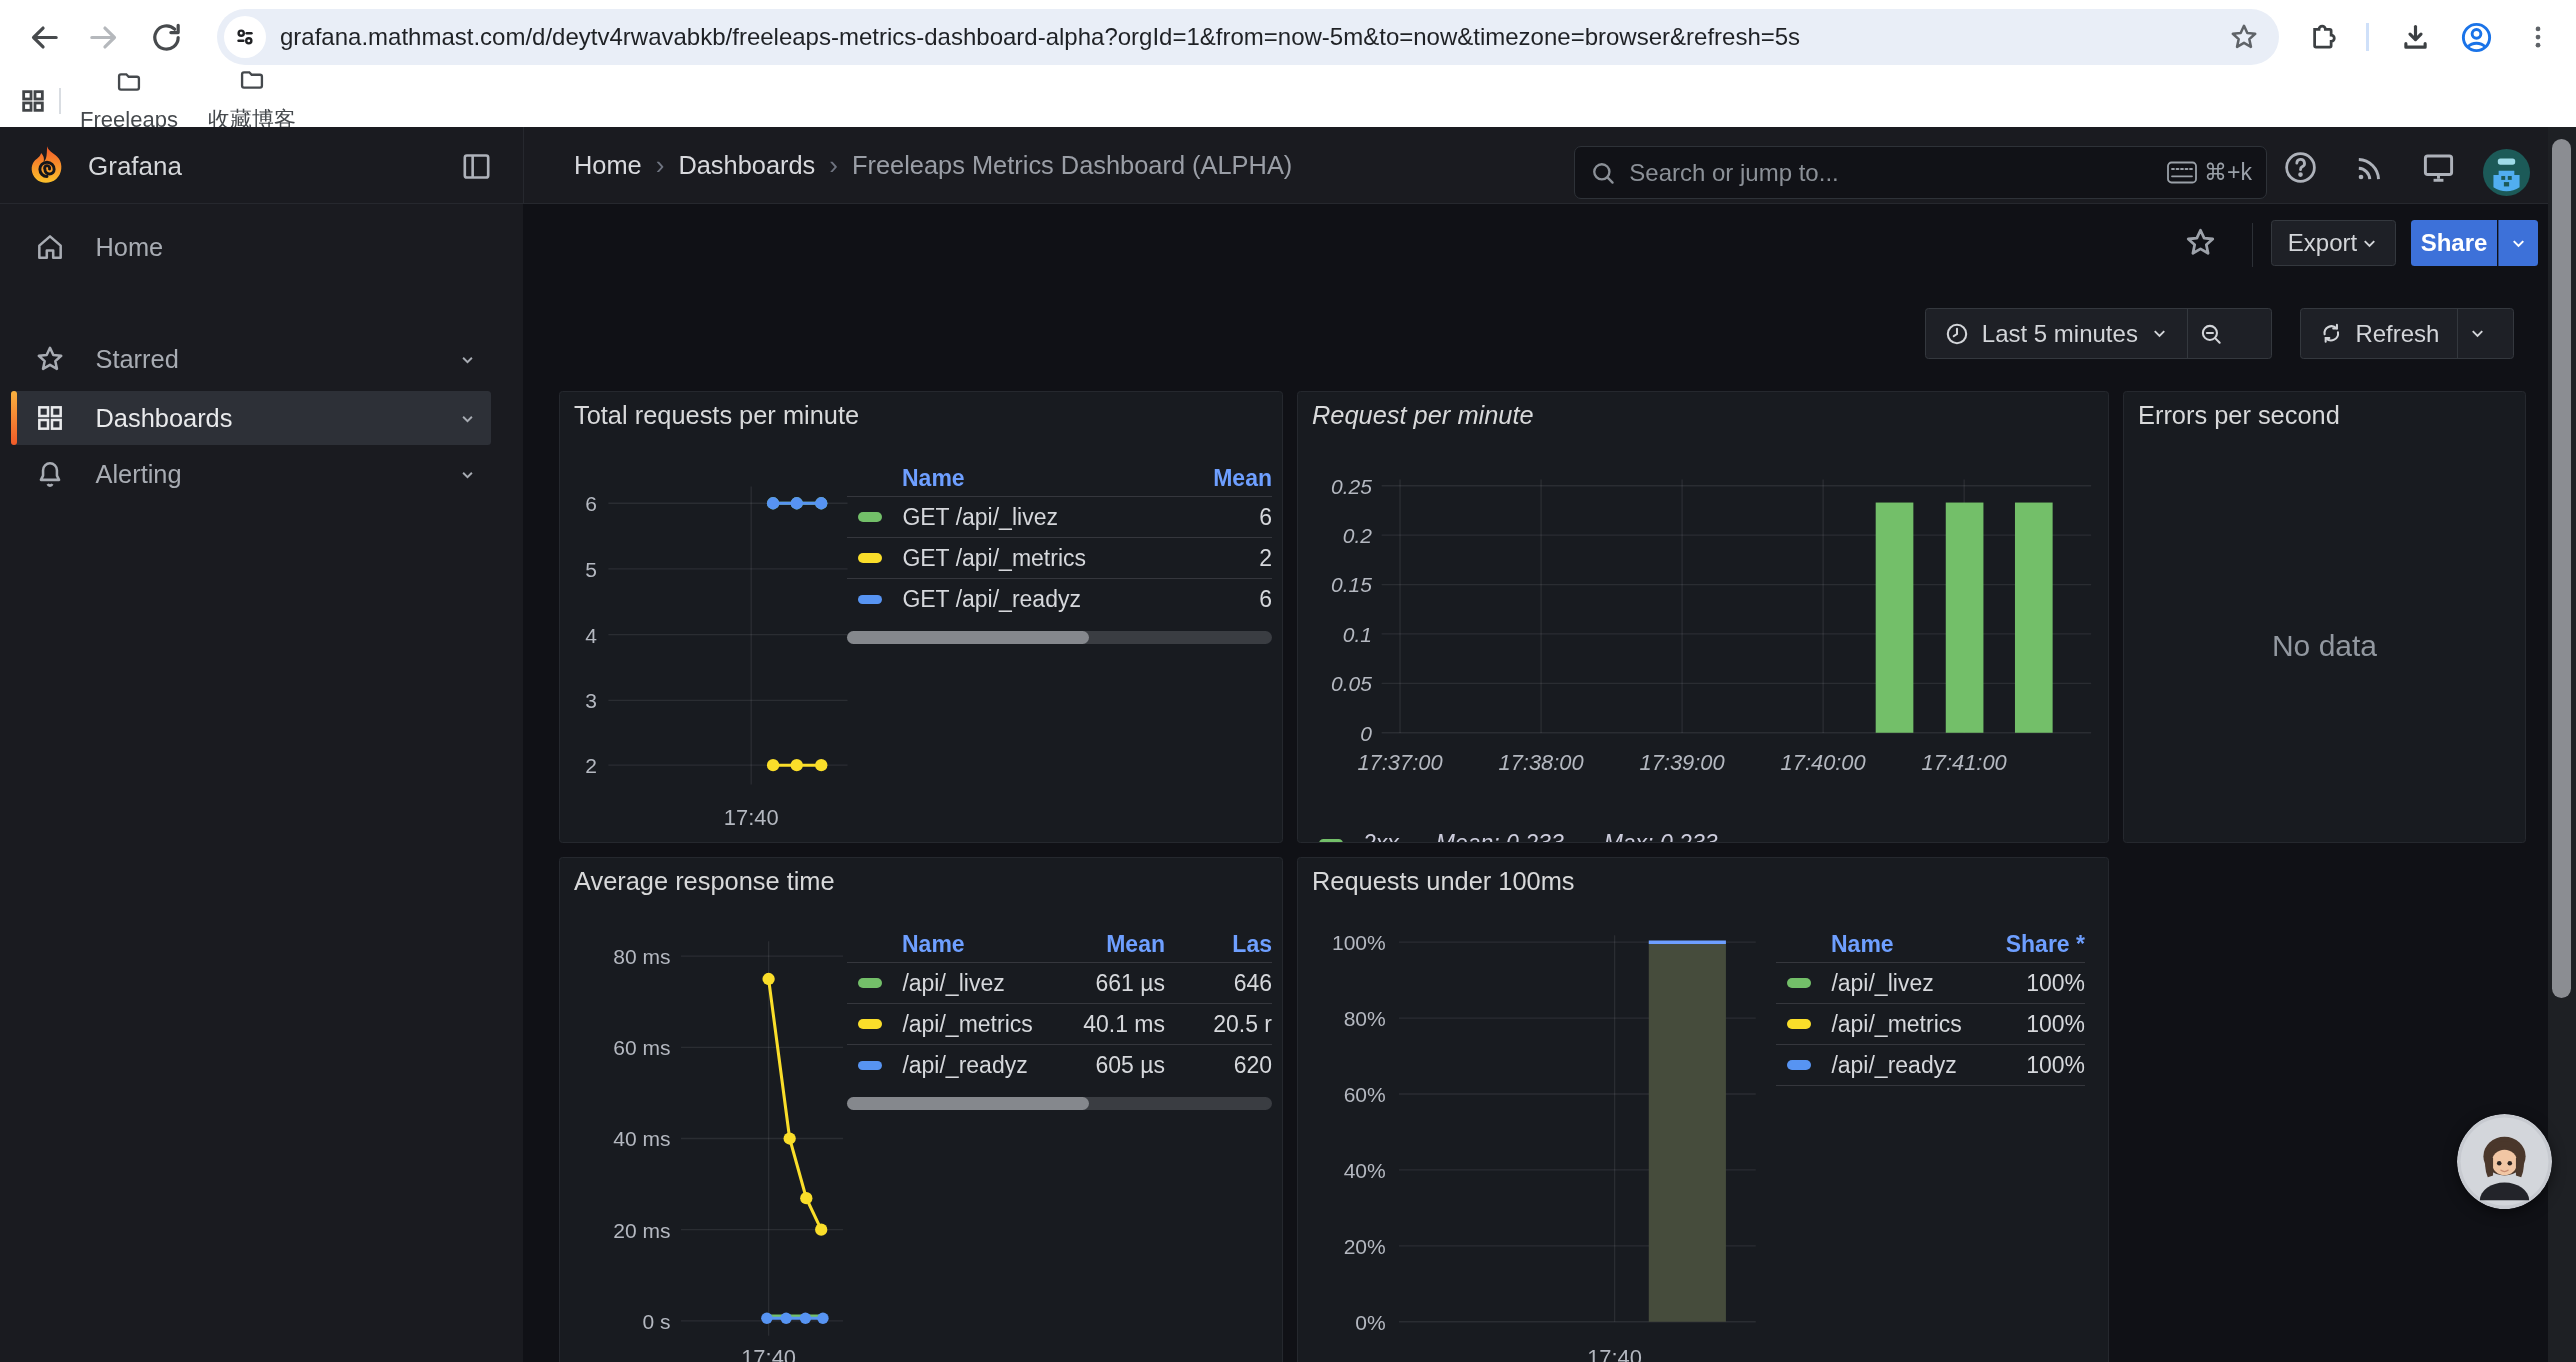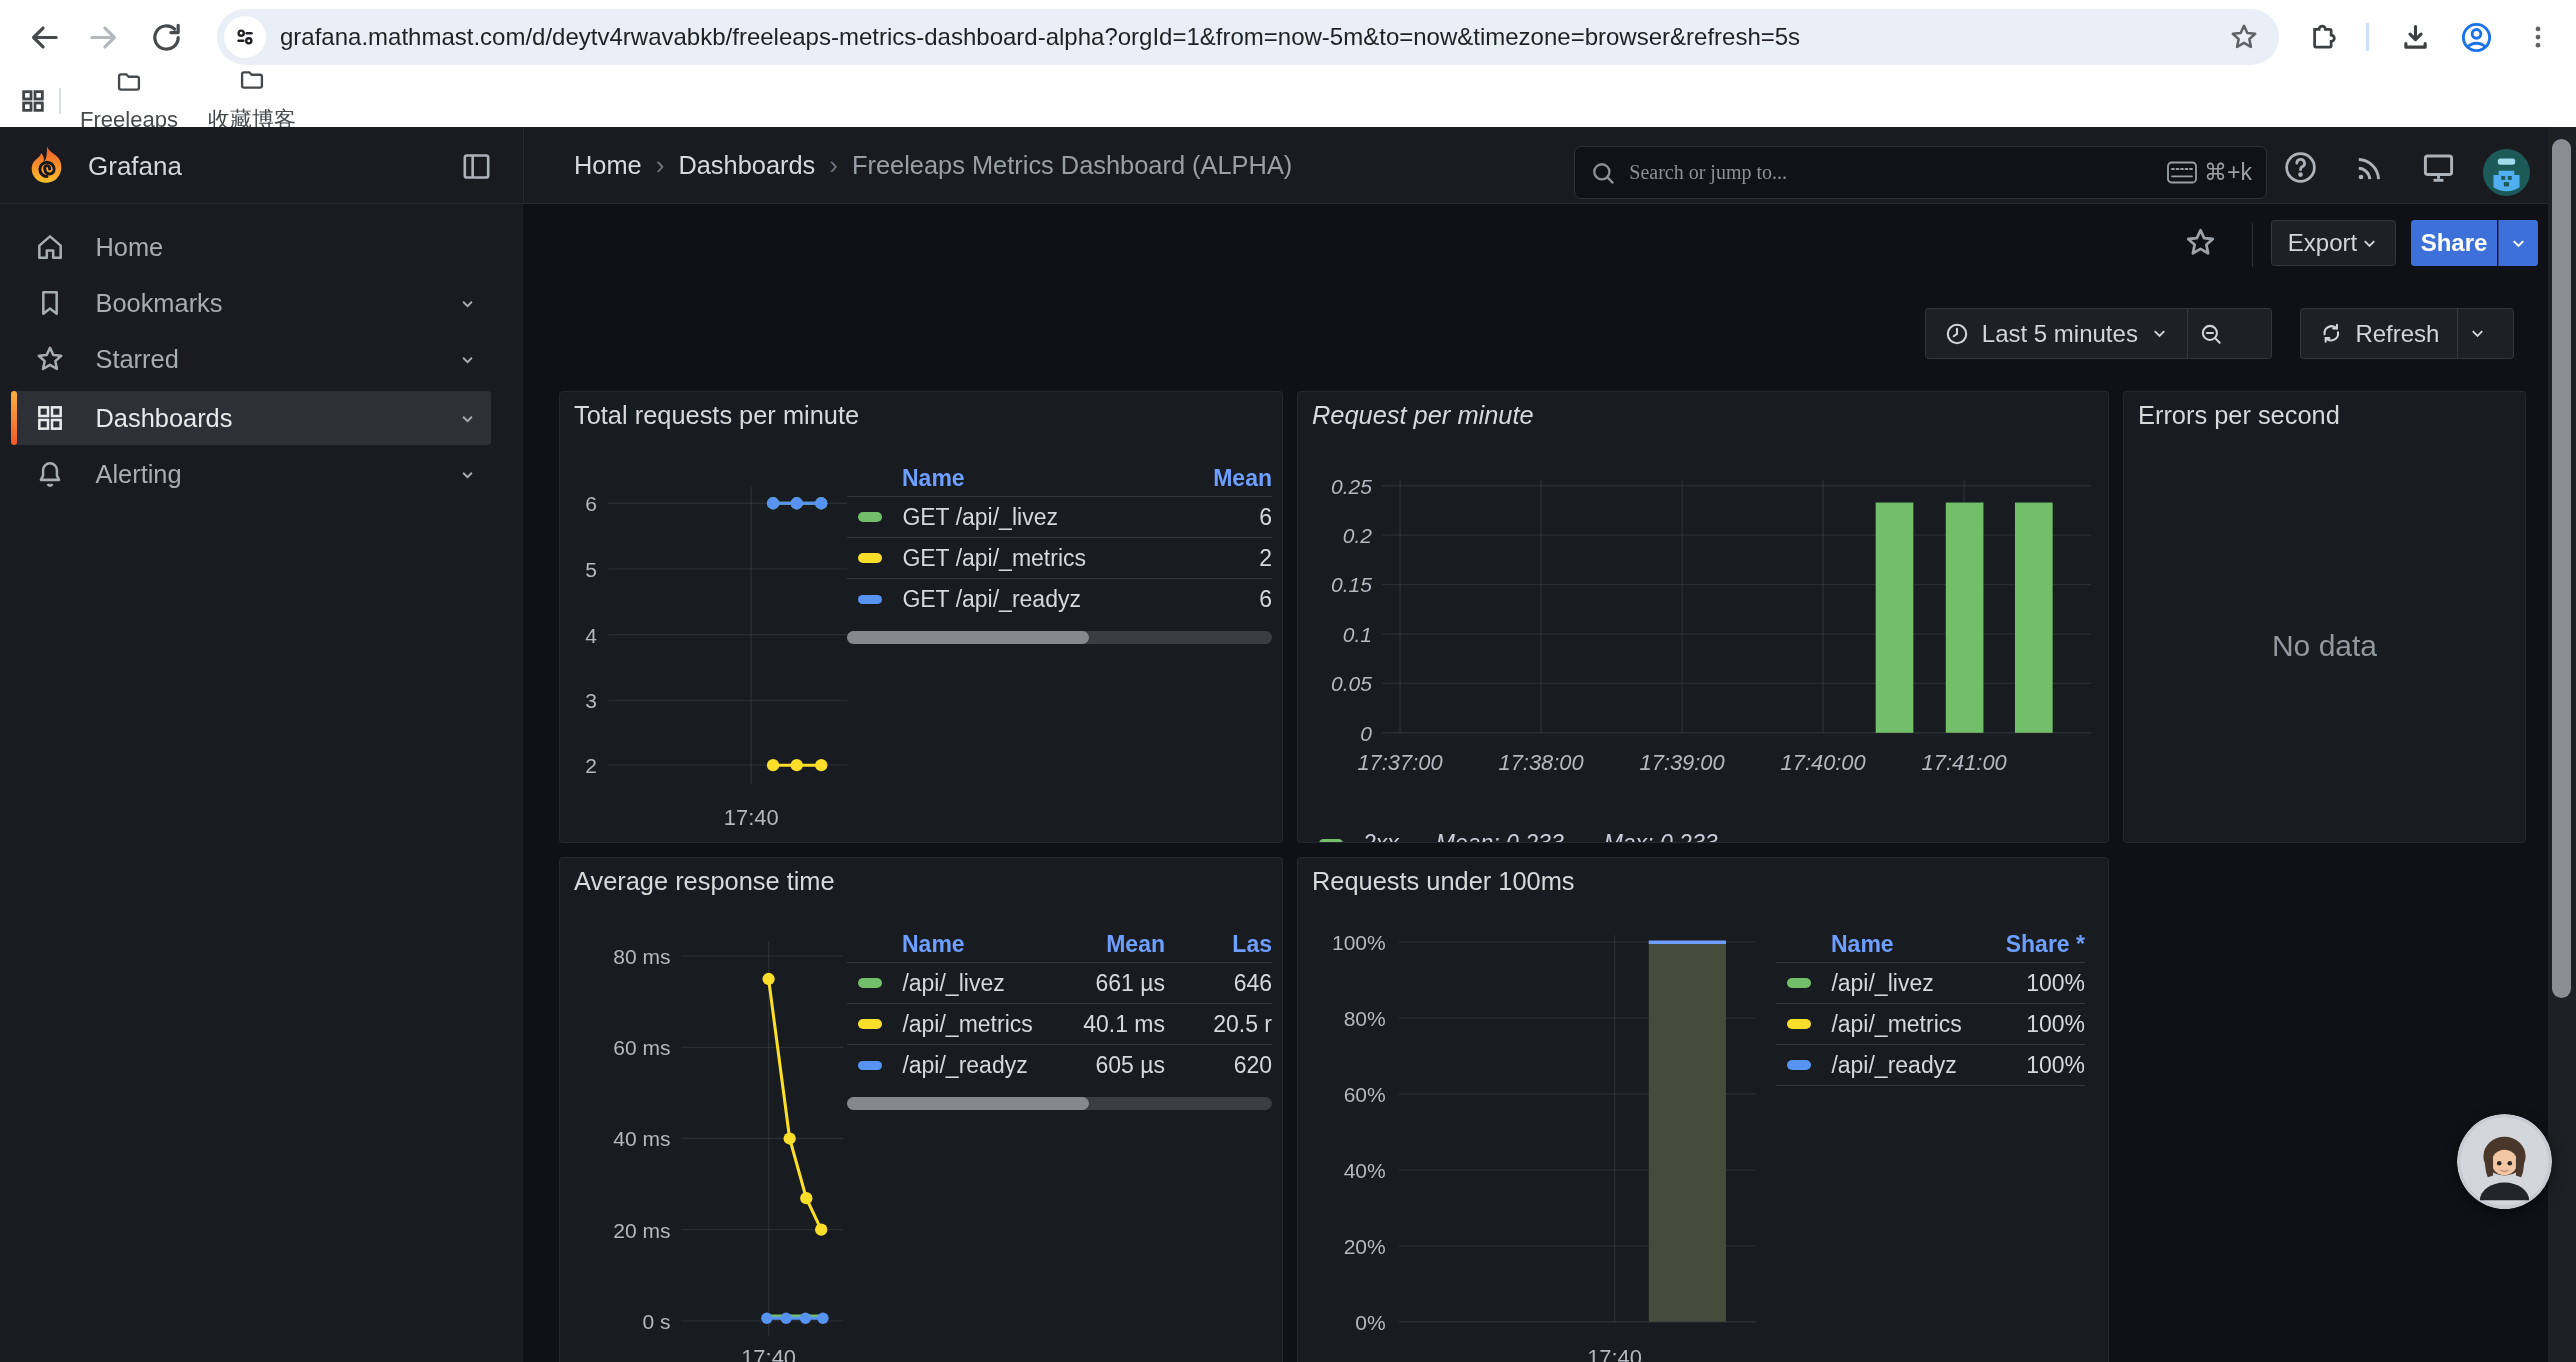--- a/index.html
+++ b/index.html
@@ -22,21 +22,21 @@
 
   
   #app { left:0; top:127px; width:2576px; height:1235px; background:#101116; }
   #gf-header { left:0; top:0; width:2576px; height:77px; background:#1a1b20; border-bottom:0.9px solid #26282e; }
   #hdr-divider { left:523px; top:0; width:0.9px; height:77px; background:#26282e; }
   #brand-label { position:absolute; left:88px; top:24px; font-size:26px; color:#d5d7da; }
   #breadcrumb { position:absolute; left:574px; top:0; height:77px; display:flex; align-items:center; gap:14px; font-size:25.4px; }
   .crumb { color:#d8d9dd; } .crumb.dim { color:#9a9ea6; } .crumb-sep { color:#6f7480; font-size:26px; }
   #search-box { position:absolute; left:1574px; top:19px; width:693px; height:53px; background:#111217;
     border:0.9px solid #2e3238; border-radius:7px; display:flex; align-items:center; }
-  #search-placeholder { color:#8b9097; font-size:20px; margin-left:12.3px; flex:1;font-family:Liberation Serif, serif; }
+  #search-placeholder { color:#8b9097; font-size:24px; margin-left:12.3px; flex:1; }
   #search-kbd { display:flex; align-items:center; gap:7px; color:#9aa0a8; font-size:23px; margin-right:14px; }
   .hdr-ic { position:absolute; top:21px; width:39px; height:39px; color:#aeb2ba; display:flex; align-items:center; justify-content:center; }
 
   #gf-sidebar { left:0; top:77px; width:523px; height:1158px; background:#1a1b20; }
   .sb-item { position:absolute; left:10.5px; width:480px; height:54px; display:flex; align-items:center;
     color:#a8acb3; font-size:25.4px; border-radius:3.5px; }
   .sb-item .sb-ic { width:32px; height:32px; margin-left:23px; margin-right:30px; flex:none; }
   .sb-item .sb-chev { position:absolute; right:12.3px; color:#a8acb3; display:flex; }
   .sb-item.active { background:#2d3037; color:#e9eaec; }
   .sb-accent { position:absolute; left:0; top:0; width:6.1px; height:54px; border-radius:3.5px;
@@ -243,31 +243,20 @@
         </svg>
     </div>
   </div>
 
   <div id="gf-sidebar" class="abs">
     <div class="sb-item" style="top:16px">
       <svg class="sb-ic" viewBox="0 0 24 24" fill="none" stroke="currentColor" stroke-width="1.9" stroke-linejoin="round">
           <path d="M4 11 12 4l8 7v9h-5.6v-5.4h-4.8V20H4z"></path>
         </svg>
       <span>Home</span>
-    </div>
-    <div class="sb-item" style="top:72px">
-      <svg class="sb-ic" viewBox="0 0 24 24" fill="none" stroke="currentColor" stroke-width="1.9" stroke-linejoin="round">
-          <path d="M7 4h10v16l-5-3.8L7 20z"></path>
-        </svg>
-      <span>Bookmarks</span>
-      <span class="sb-chev">
-          <svg width="21" height="21" viewBox="0 0 24 24">
-            <polyline points="7,10 12,15 17,10" fill="none" stroke="currentColor" stroke-width="2.2"></polyline>
-          </svg>
-        </span>
     </div>
     <div class="sb-item" style="top:128px">
       <svg class="sb-ic" viewBox="0 0 24 24" fill="none" stroke="currentColor" stroke-width="1.9" stroke-linejoin="round">
           <path d="M12 3.6 14.5 9l5.9.6-4.4 4 1.2 5.8L12 16.4 6.8 19.4 8 13.6 3.6 9.6 9.5 9z"></path>
         </svg>
       <span>Starred</span>
       <span class="sb-chev">
           <svg width="21" height="21" viewBox="0 0 24 24">
             <polyline points="7,10 12,15 17,10" fill="none" stroke="currentColor" stroke-width="2.2"></polyline>
           </svg>

